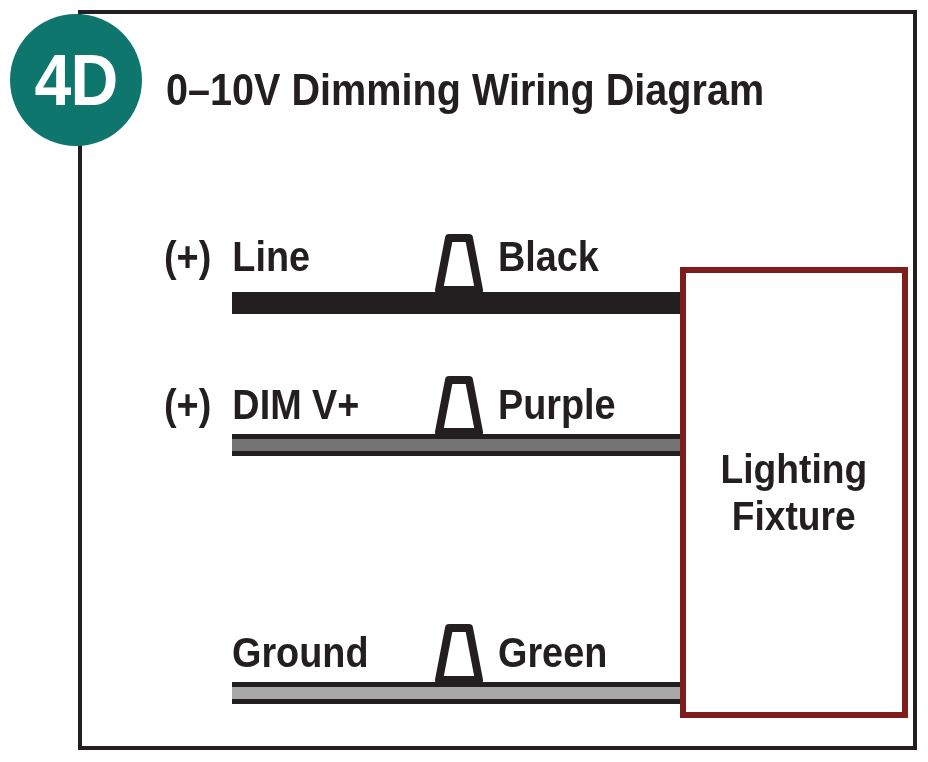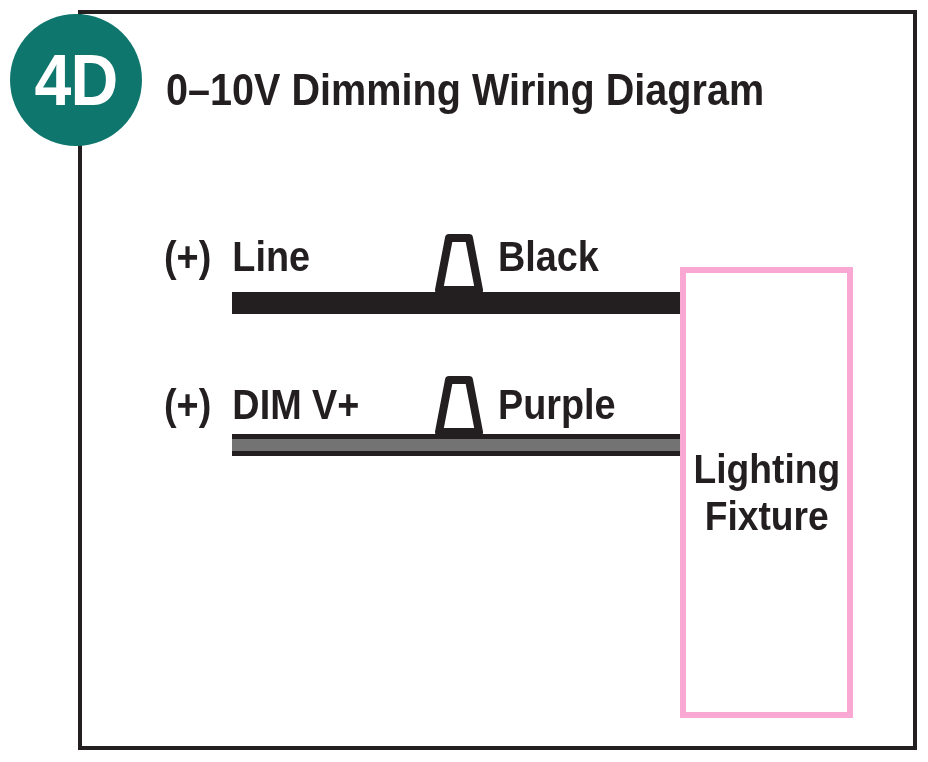--- a/index.html
+++ b/index.html
@@ -63,23 +63,23 @@
     white-space: nowrap;
     transform: scaleX(0.88);
     transform-origin: left center;
     z-index: 5;
   }
   
   .fixture {
     position: absolute;
     left: 680px;
     top: 267px;
-    width: 173px;
+    width: 228px;
     height: 451px;
-    border: 6px solid #f9a8d4;
+    border: 6px solid #7f1d1d;
     box-sizing: border-box;
     background: #ffffff;
     z-index: 4;
     display: flex;
     flex-direction: column;
     align-items: center;
     justify-content: center;
   }
   .fixture-line {
     font-size: 40px;
@@ -199,14 +199,27 @@
     <div class="wire wire-left w-gray" style="top:50px; width:232px; background:#737373;"></div>
     <div class="wire wire-right w-gray" style="top:50px; background:#737373;"></div>
     <div class="nut" style="left:432px; top:-8px;">
       <svg width="54" height="62" viewBox="0 0 54 62">
         <path d="M17 4 L37 4 L47 56 L7 56 Z" fill="#ffffff" stroke="#231f20" stroke-width="8" stroke-linejoin="round"></path>
       </svg>
     </div>
   </div>
 
 
+  <div class="row" style="top:632px;">
+    <div class="lbl lbl-left noprefix">
+      <span></span><span>Ground</span>
+    </div>
+    <div class="lbl lbl-right">Green</div>
+    <div class="wire wire-left w-gray" style="top:50px; width:232px; background:#a8a8a8;"></div>
+    <div class="wire wire-right w-gray" style="top:50px; background:#a8a8a8;"></div>
+    <div class="nut" style="left:432px; top:-8px;">
+      <svg width="54" height="62" viewBox="0 0 54 62">
+        <path d="M17 4 L37 4 L47 56 L7 56 Z" fill="#ffffff" stroke="#231f20" stroke-width="8" stroke-linejoin="round"></path>
+      </svg>
+    </div>
+  </div>
 
 </div>
 
 </body></html>

